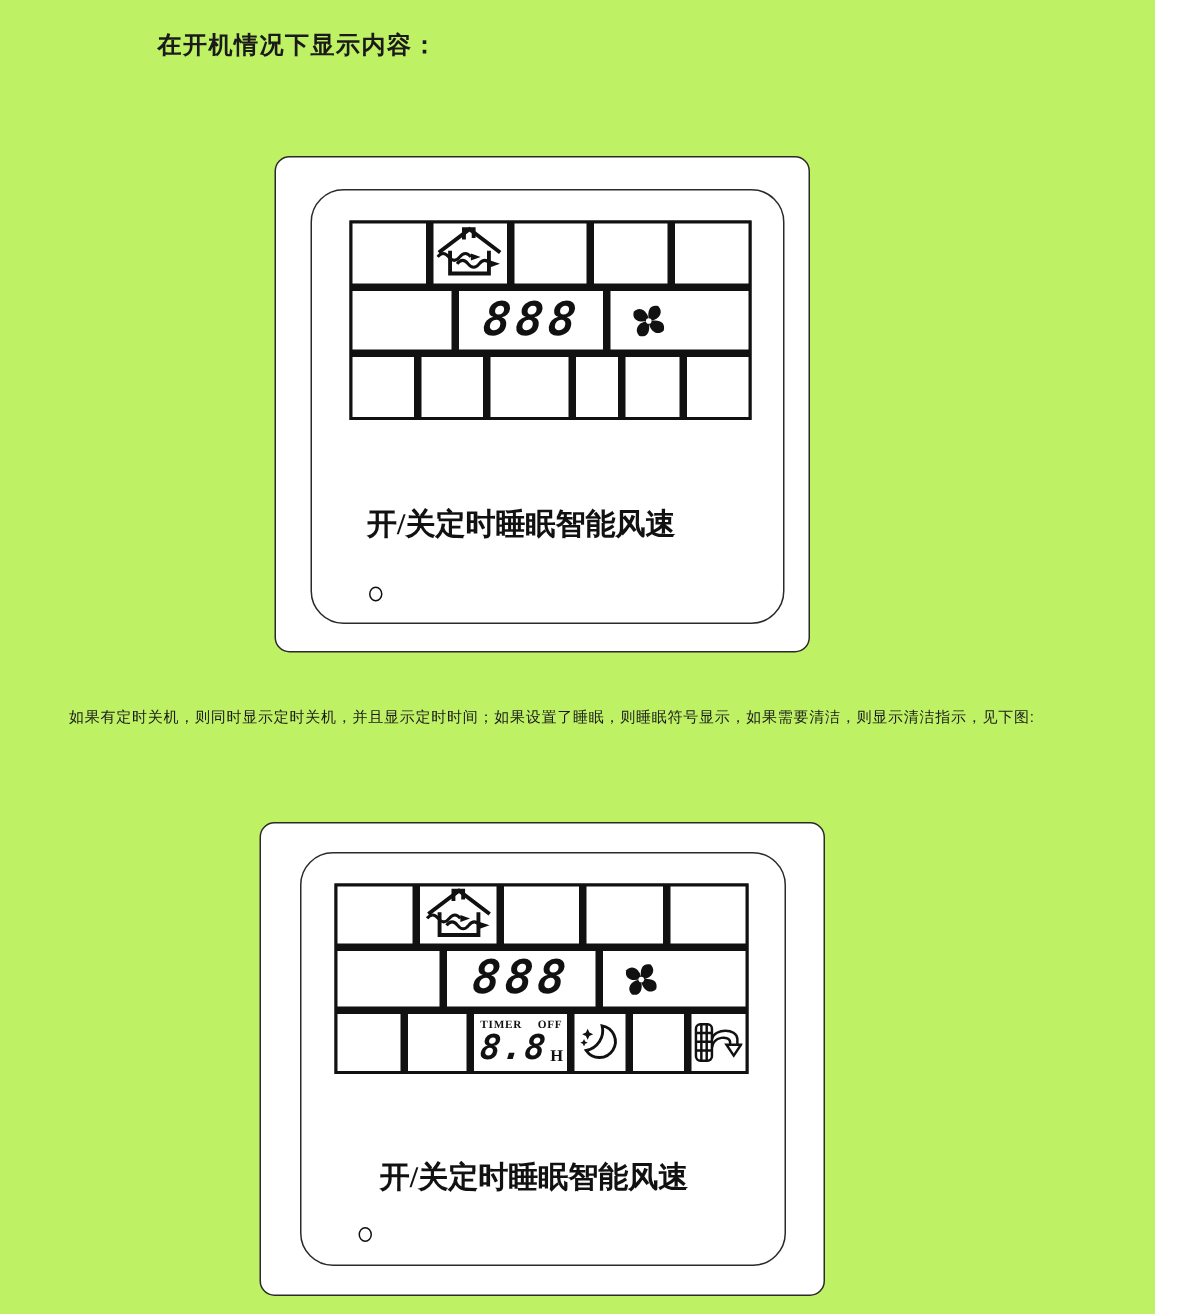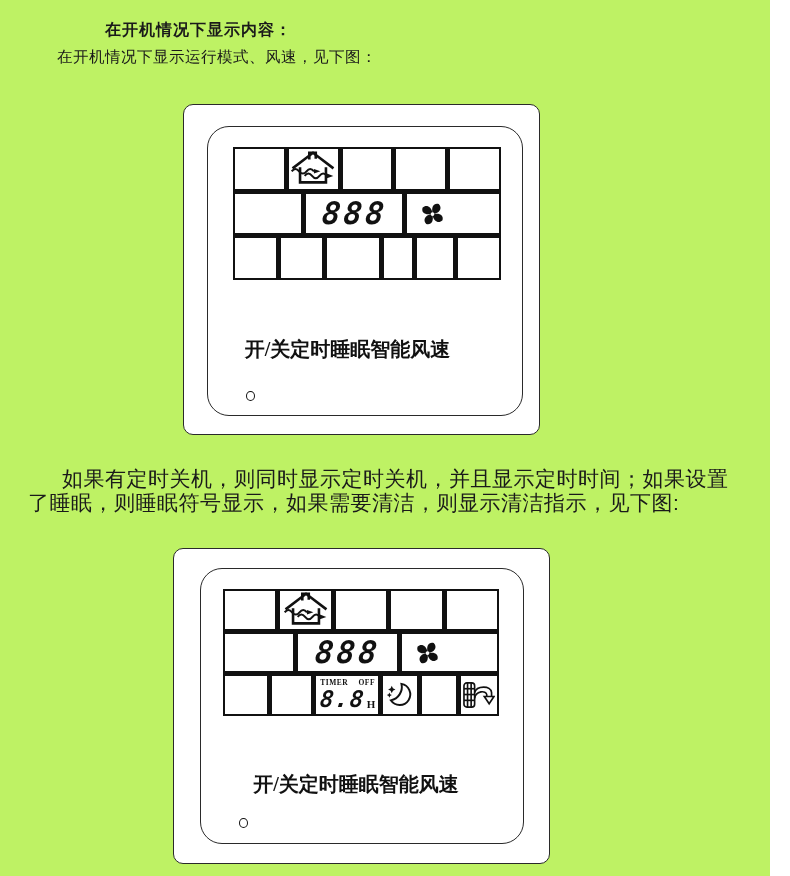--- a/index.html
+++ b/index.html
@@ -3,21 +3,21 @@
 <meta charset="utf-8">
 <style>
   html,body{margin:0;padding:0;background:#fff;}
   .page{
     position:relative;width:770px;height:876px;background:#bef264;
     font-family:"Liberation Sans",sans-serif;color:#1a1a1a;overflow:hidden;
   }
   
   .heading{position:absolute;left:105px;top:20px;font-size:16px;font-weight:bold;letter-spacing:1px;}
   .intro{position:absolute;left:57px;top:47px;font-size:15.5px;letter-spacing:0.5px;}
-  .para{position:absolute;left:28px;top:467px;width:718px;font-size:21px;line-height:24px;
+  .para{position:absolute;left:12px;top:467px;width:718px;font-size:10px;line-height:24px;
         text-indent:34px;letter-spacing:0.5px;}
   
   .panel{position:absolute;border:1.6px solid #2a2a2a;border-radius:10px;background:#fff;}
   #panel1{left:183px;top:104px;width:355px;height:329px;}
   #panel2{left:173px;top:548px;width:375px;height:314px;}
   .inner{position:absolute;border:1.6px solid #2a2a2a;border-radius:22px;}
   #panel1 .inner{left:23px;top:21px;width:314px;height:288px;}
   #panel2 .inner{left:26px;top:19px;width:322px;height:274px;}
   
   .lcd{position:absolute;background:#111;border:2px solid #111;display:flex;flex-direction:column;gap:5px;}
@@ -52,21 +52,20 @@
   #panel1 .led{left:62px;top:286px;}
   #panel2 .led{left:65px;top:269px;}
   svg{display:block;}
 </style>
 </head>
 <body>
 
 <div class="page">
 
   <div class="heading">在开机情况下显示内容：</div>
-  <div class="intro">在开机情况下显示运行模式、风速，见下图：</div>
 
   <div class="panel" id="panel1">
     <div class="inner"></div>
 
     <div class="lcd">
       <div class="lcd-row">
         <div class="cell eq"></div>
         <div class="cell eq">
           <span>
             <svg viewBox="0 0 46 40" width="44" height="37">

